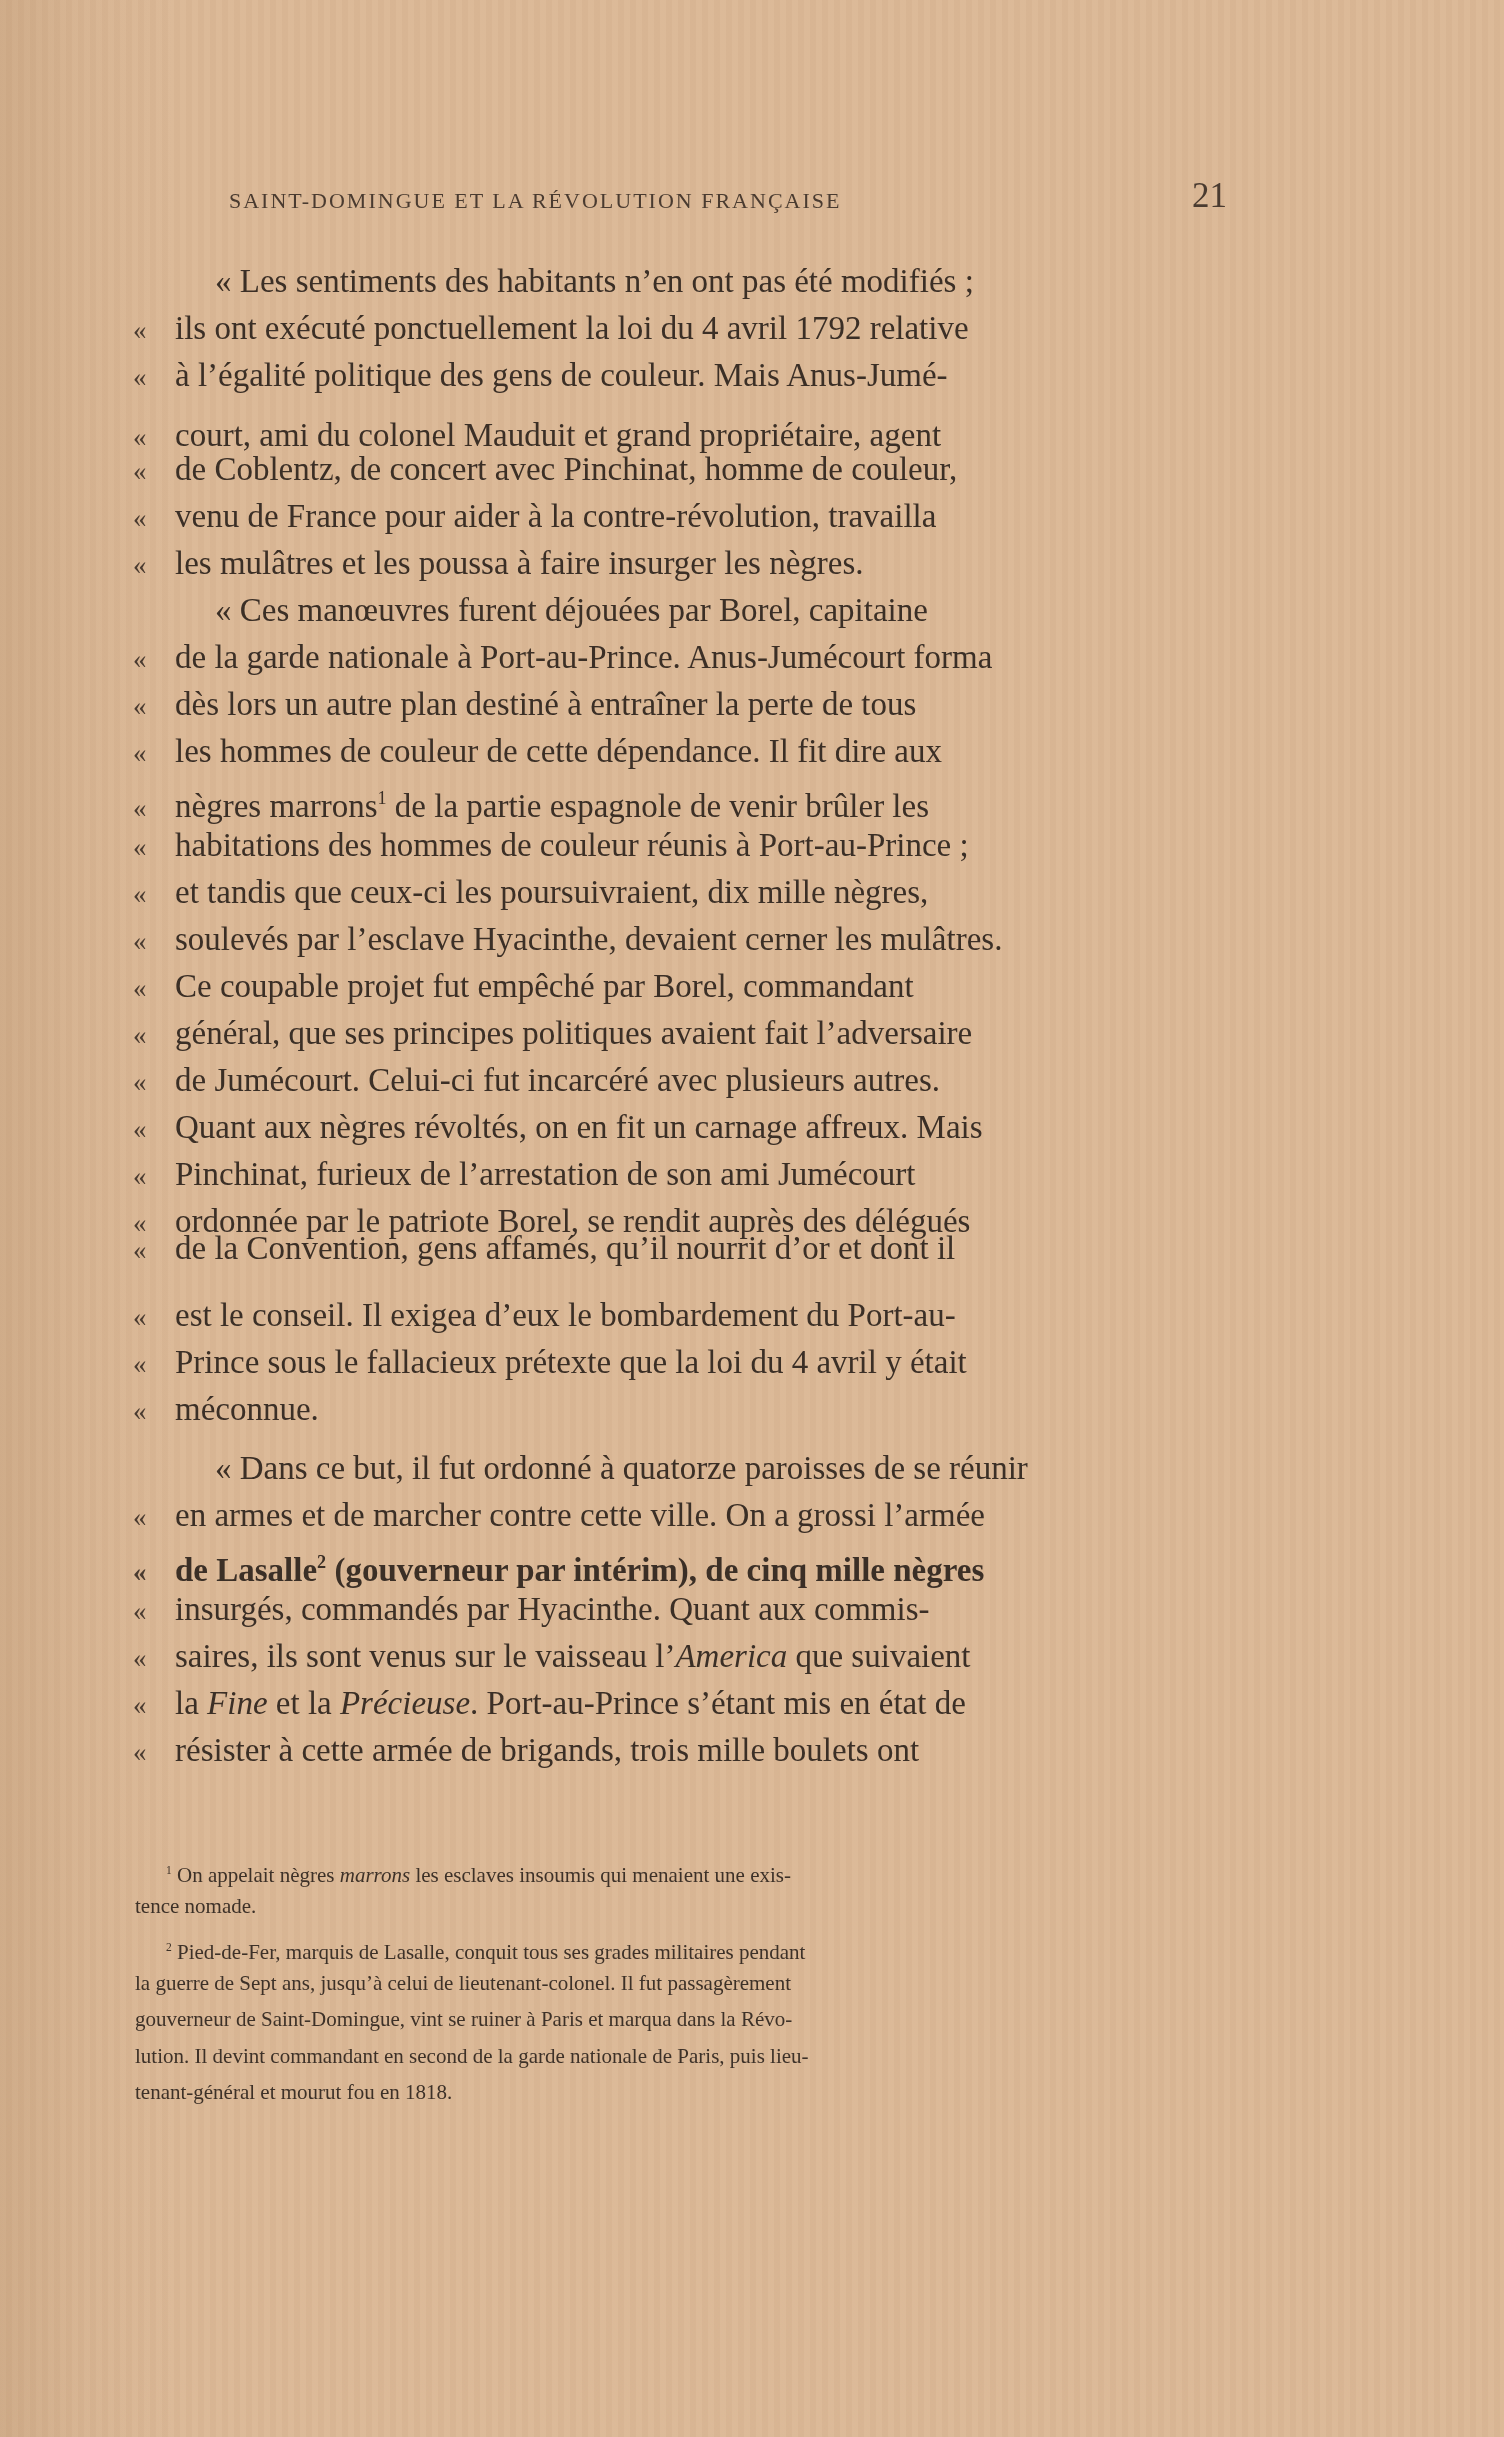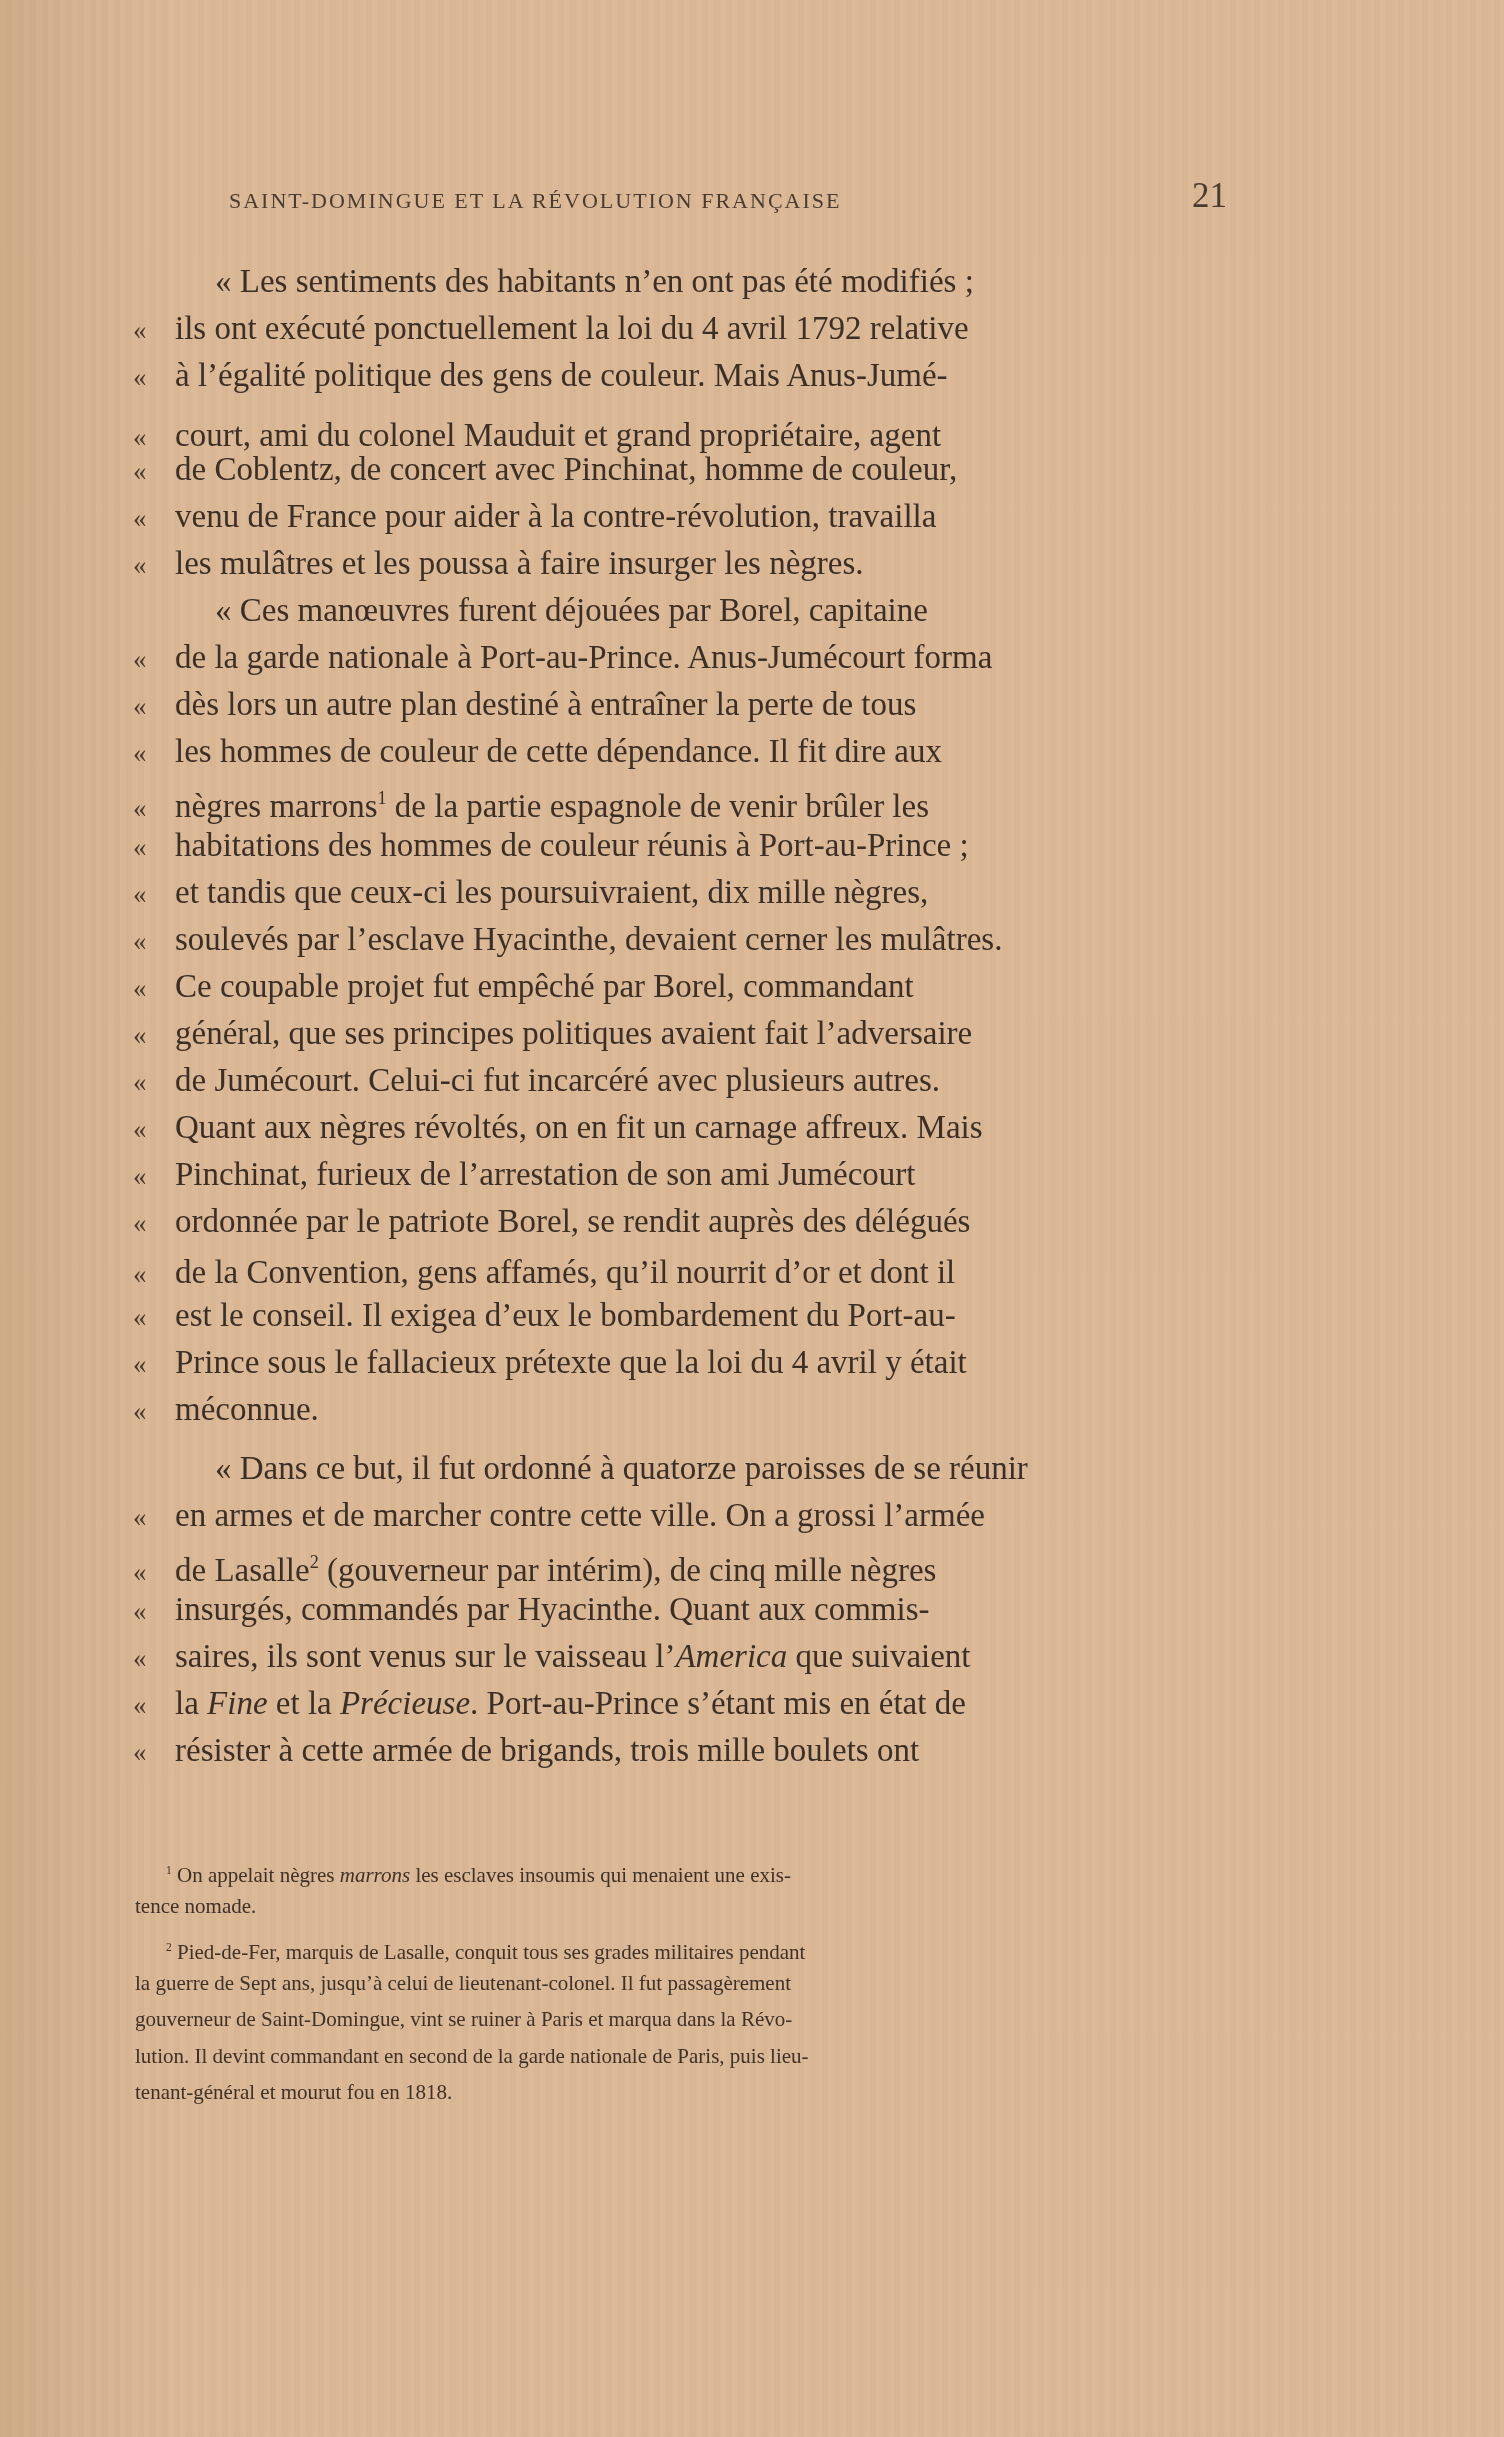--- a/index.html
+++ b/index.html
@@ -76,27 +76,27 @@
       <div class="line" style="top: 517px;"><span class="q">«</span><span>nègres marrons</span><sup>1</sup><span> de la partie espagnole de venir brûler les</span></div>
       <div class="line" style="top: 564px;"><span class="q">«</span><span>habitations des hommes de couleur réunis à Port-au-Prince ;</span></div>
       <div class="line" style="top: 611px;"><span class="q">«</span><span>et tandis que ceux-ci les poursuivraient, dix mille nègres,</span></div>
       <div class="line" style="top: 658px;"><span class="q">«</span><span>soulevés par l’esclave Hyacinthe, devaient cerner les mulâtres.</span></div>
       <div class="line" style="top: 705px;"><span class="q">«</span><span>Ce coupable projet fut empêché par Borel, commandant</span></div>
       <div class="line" style="top: 752px;"><span class="q">«</span><span>général, que ses principes politiques avaient fait l’adversaire</span></div>
       <div class="line" style="top: 799px;"><span class="q">«</span><span>de Jumécourt. Celui-ci fut incarcéré avec plusieurs autres.</span></div>
       <div class="line" style="top: 846px;"><span class="q">«</span><span>Quant aux nègres révoltés, on en fit un carnage affreux. Mais</span></div>
       <div class="line" style="top: 893px;"><span class="q">«</span><span>Pinchinat, furieux de l’arrestation de son ami Jumécourt</span></div>
       <div class="line" style="top: 940px;"><span class="q">«</span><span>ordonnée par le patriote Borel, se rendit auprès des délégués</span></div>
-      <div class="line" style="top: 991px;"><span class="q">«</span><span>de la Convention, gens affamés, qu’il nourrit d’or et dont il</span></div>
+      <div class="line" style="top: 967px;"><span class="q">«</span><span>de la Convention, gens affamés, qu’il nourrit d’or et dont il</span></div>
       <div class="line" style="top: 1034px;"><span class="q">«</span><span>est le conseil. Il exigea d’eux le bombardement du Port-au-</span></div>
       <div class="line" style="top: 1081px;"><span class="q">«</span><span>Prince sous le fallacieux prétexte que la loi du 4 avril y était</span></div>
       <div class="line" style="top: 1128px;"><span class="q">«</span><span>méconnue.</span></div>
       <div class="line indent" style="top: 1187px;"><span>« Dans ce but, il fut ordonné à quatorze paroisses de se réunir</span></div>
       <div class="line" style="top: 1234px;"><span class="q">«</span><span>en armes et de marcher contre cette ville. On a grossi l’armée</span></div>
-      <div class="line" style="top: 1281px;"><span class="q">«</span><span>de Lasalle</span><sup>2</sup><span> (gouverneur par intérim), de cinq mille nègres</span></div>
+      <div class="line" style="top: 1281px; font-weight: bold;"><span class="q">«</span><span>de Lasalle</span><sup>2</sup><span> (gouverneur par intérim), de cinq mille nègres</span></div>
       <div class="line" style="top: 1328px;"><span class="q">«</span><span>insurgés, commandés par Hyacinthe. Quant aux commis-</span></div>
       <div class="line" style="top: 1375px;"><span class="q">«</span><span>saires, ils sont venus sur le vaisseau l’</span><em>America</em><span> que suivaient</span></div>
       <div class="line" style="top: 1422px;"><span class="q">«</span><span>la </span><em>Fine</em><span> et la </span><em>Précieuse</em><span>. Port-au-Prince s’étant mis en état de</span></div>
       <div class="line" style="top: 1469px;"><span class="q">«</span><span>résister à cette armée de brigands, trois mille boulets ont</span></div>
     </div>
 
   <div class="fn-text" id="footnotes">
       <div class="fn-line" style="top: 0px; left: 0px;"><sup>1</sup> <span>On appelait nègres </span><em>marrons</em><span> les esclaves insoumis qui menaient une exis-</span></div>
       <div class="fn-line cont" style="top: 36px; left: -31px;"><span>tence nomade.</span></div>
       <div class="fn-line" style="top: 77px; left: 0px;"><sup>2</sup> <span>Pied-de-Fer, marquis de Lasalle, conquit tous ses grades militaires pendant</span></div>

